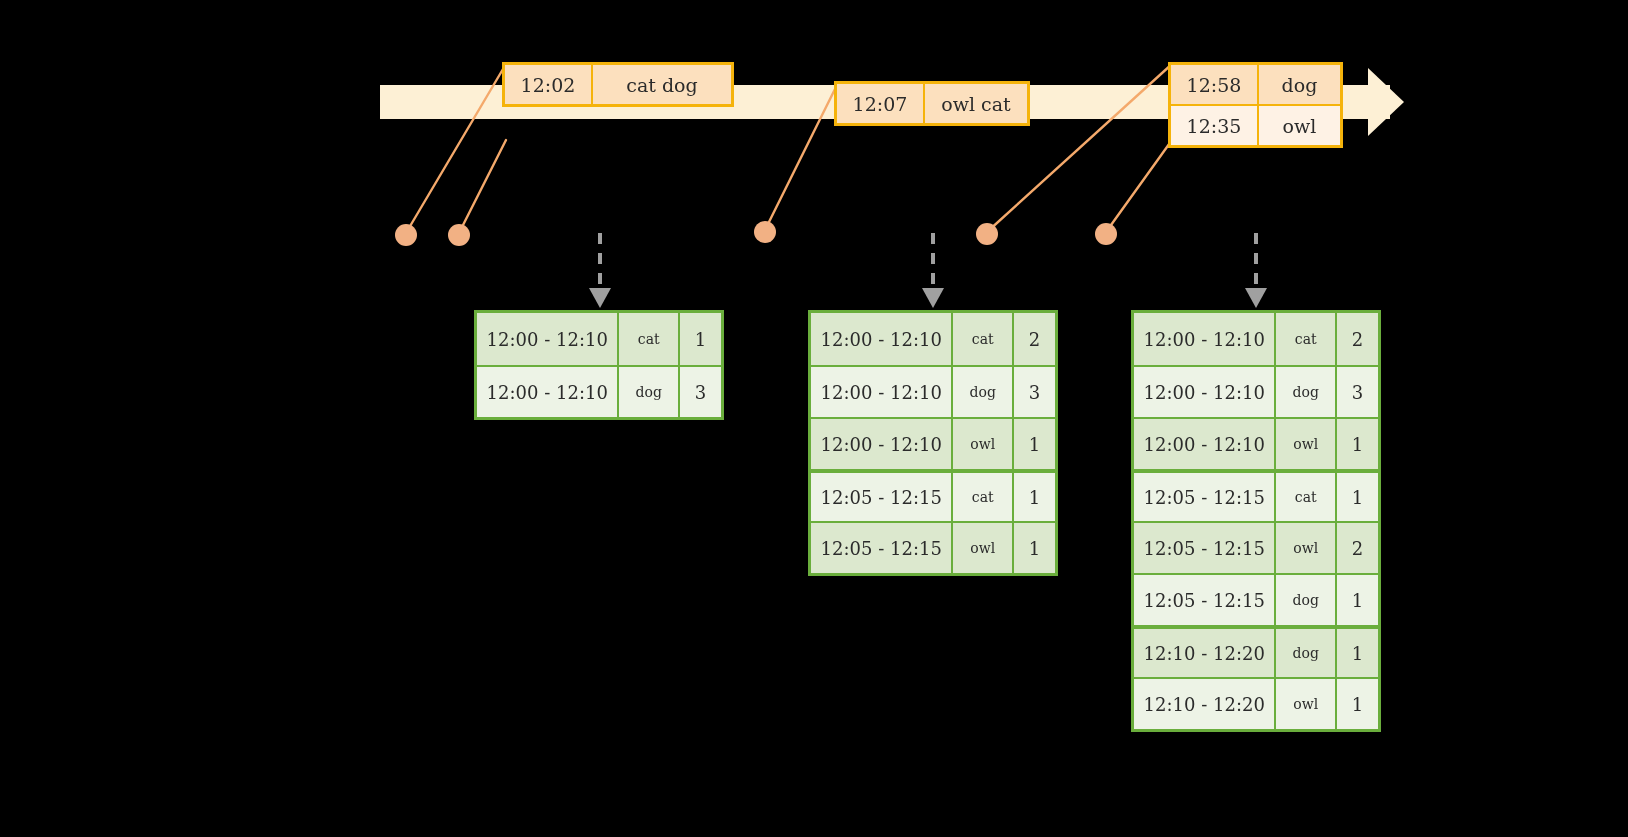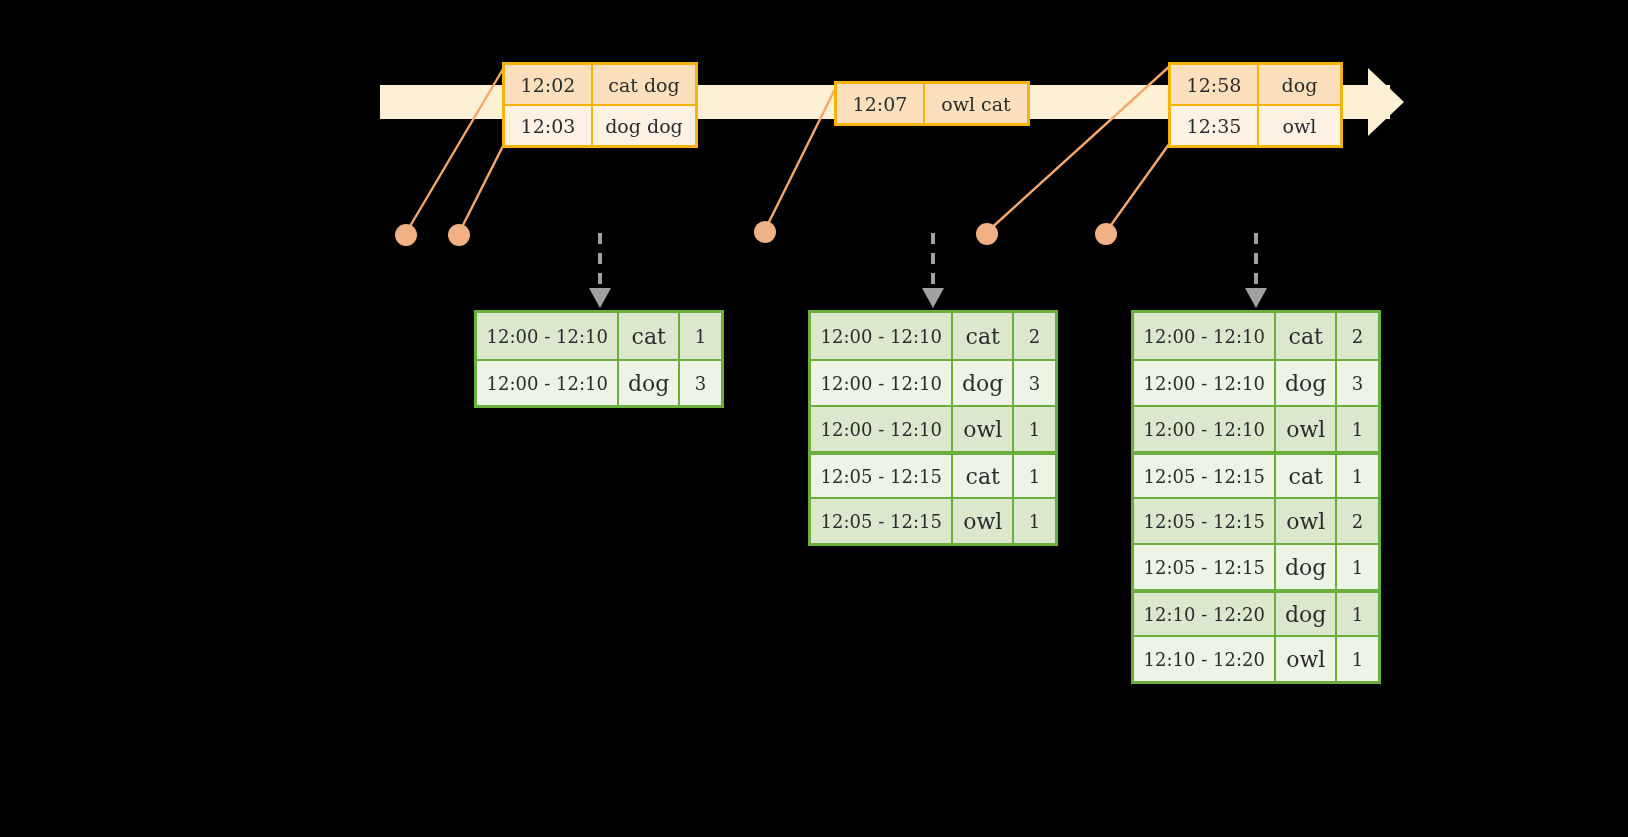--- a/index.html
+++ b/index.html
@@ -81,21 +81,21 @@
     position: absolute;
     border: 3px solid #6AAE3C;
     box-sizing: border-box;
     background: #EDF3E6;
     display: flex;
     flex-direction: column;
   }
   .res-row {
     display: flex;
     flex-direction: row;
-    height: 46px;
+    height: 52px;
     box-sizing: border-box;
   }
   .res-row + .res-row { border-top: 2px solid #6AAE3C; }
   .res-row.tint-a { background: #DCE8CE; }
   .res-row.tint-b { background: #EDF3E6; }
 
   .res-window {
     width: 144px;
     border-right: 2px solid #6AAE3C;
     display: flex;
@@ -105,21 +105,21 @@
     color: #2b2b2b;
     font-family: "DejaVu Serif", serif;
     white-space: nowrap;
   }
   .res-key {
     width: 60px;
     border-right: 2px solid #6AAE3C;
     display: flex;
     align-items: center;
     justify-content: center;
-    font-size: 22px;
+    font-size: 14px;
     color: #2b2b2b;
     font-family: "DejaVu Serif", serif;
   }
   .res-count {
     width: 42px;
     display: flex;
     align-items: center;
     justify-content: center;
     font-size: 18px;
     color: #2b2b2b;
@@ -164,28 +164,24 @@
         <polygon points="922,288 944,288 933,308" stroke="none"></polygon>
       </g>
       <g>
         <line x1="1256" y1="233" x2="1256" y2="288" stroke-dasharray="11,9"></line>
         <polygon points="1245,288 1267,288 1256,308" stroke="none"></polygon>
       </g>
     </g>
   </svg>
 
   <div id="event-boxes-layer">
-      <div class="event-box" style="left: 502px; top: 62px; width: 196px;">
+      <div class="event-box" style="left: 502px; top: 62px; width: 232px;">
         <div class="event-row shade-a">
           <div class="event-time">12:02</div>
           <div class="event-words">cat dog</div>
-        </div>
-        <div class="event-row shade-b">
-          <div class="event-time">12:03</div>
-          <div class="event-words">dog dog</div>
         </div>
       </div>
       <div class="event-box" style="left: 834px; top: 81px; width: 196px;">
         <div class="event-row shade-a">
           <div class="event-time">12:07</div>
           <div class="event-words">owl cat</div>
         </div>
       </div>
       <div class="event-box" style="left: 1168px; top: 62px; width: 175px;">
         <div class="event-row shade-a">

